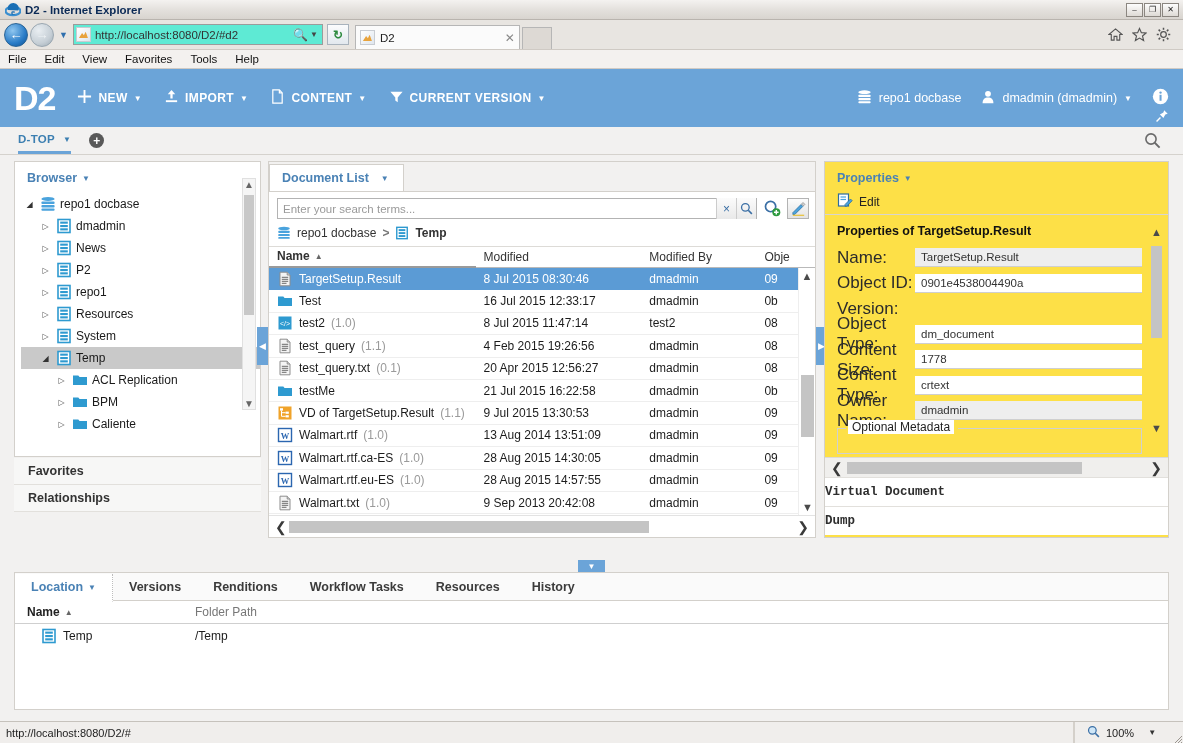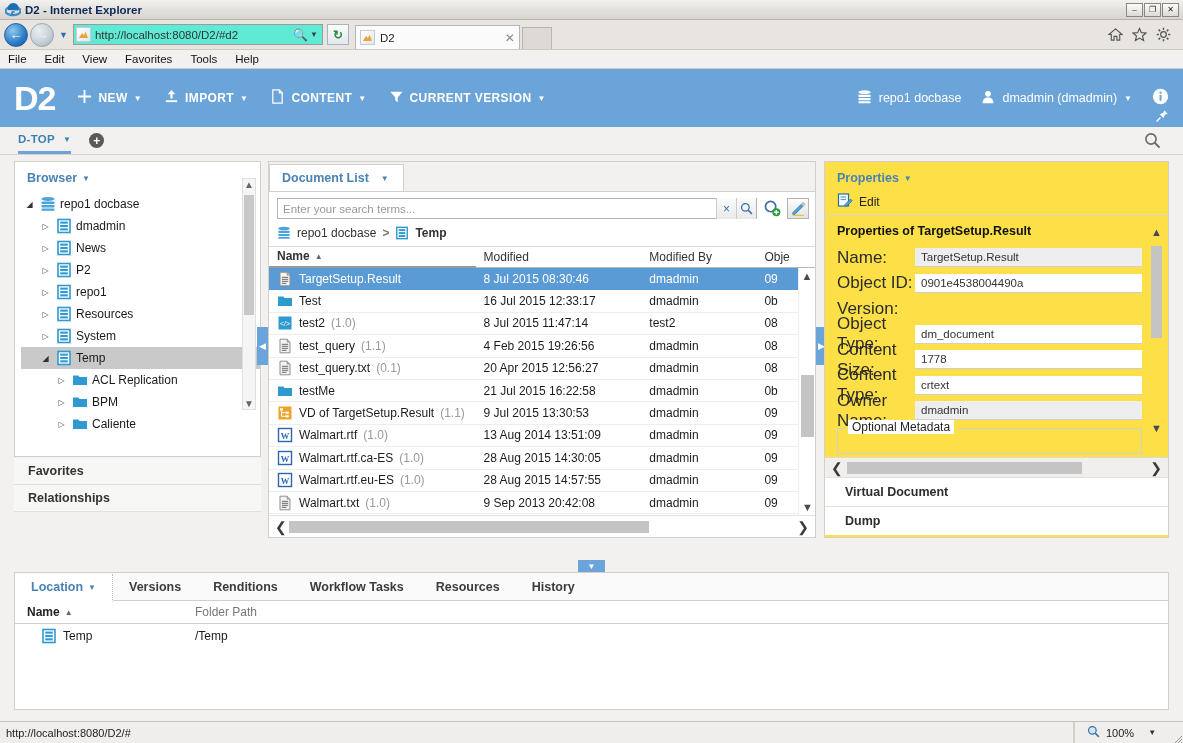--- a/index.html
+++ b/index.html
@@ -316,23 +316,23 @@
   .props-hscroll {
     position:absolute; left:0; right:0; bottom:60px; height:20px;
     background:#f0efed; border-top:1px solid #dcdad6;
     display:flex; align-items:center; justify-content:space-between; padding:0 6px;
   }
   .props-hs-thumb { position:absolute; left:22px; top:4px; width:235px; height:12px; background:#c4c4c4; }
   .props-acc {
     position:absolute; left:0; right:0; bottom:0; height:60px;
   }
   .props-acc .acc-row2 {
-    height:29px; display:flex; align-items:center; padding-left:20px;
+    height:29px; display:flex; align-items:center; padding-left:0;
     font-weight:bold; font-size:12.5px; color:#2e2e2e;
-    border-top:1px solid #e2e0dc; background:#fff;
+    border-top:1px solid #e2e0dc; background:#fff;font-family:Liberation Mono, monospace;
   }
 
   
   .bottom-panel {
     position:absolute; left:14px; top:572px; width:1155px; height:138px;
     background:#fff; border:1px solid #d3d0cb;
   }
   .bp-tabs { display:flex; align-items:center; height:28px; border-bottom:1px solid #d3d0cb; background:#fafafa; }
   .bp-tab {
     height:28px; padding:0 16px; display:flex; align-items:center; gap:5px;

